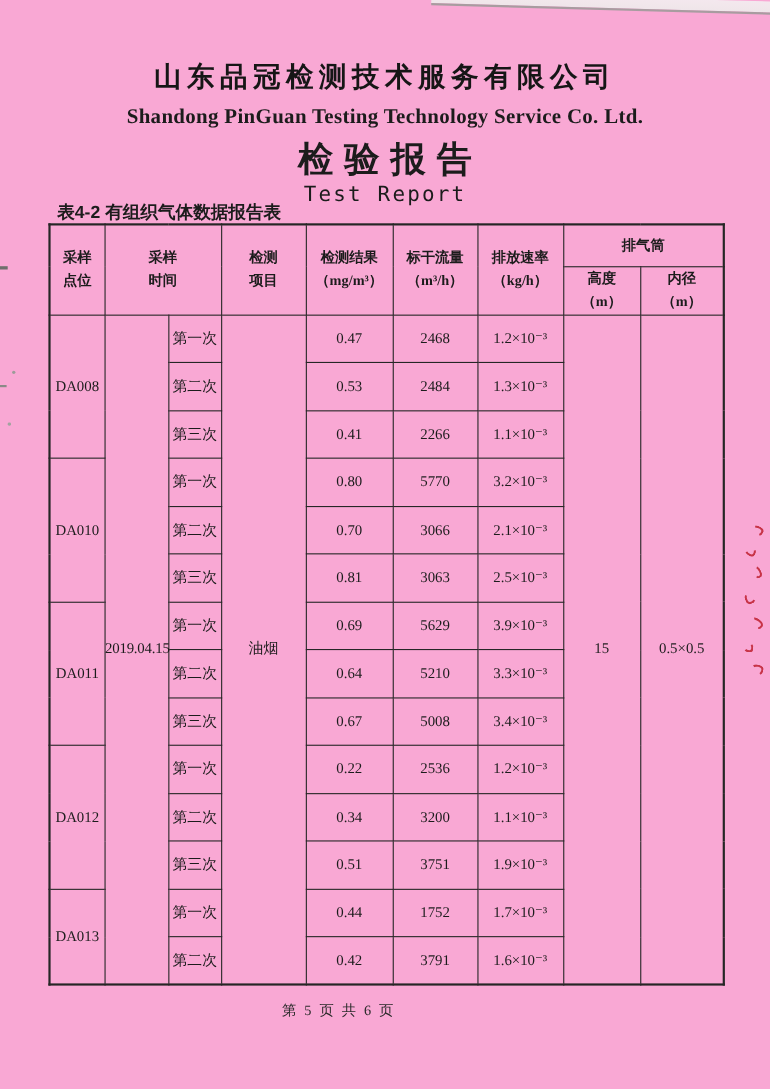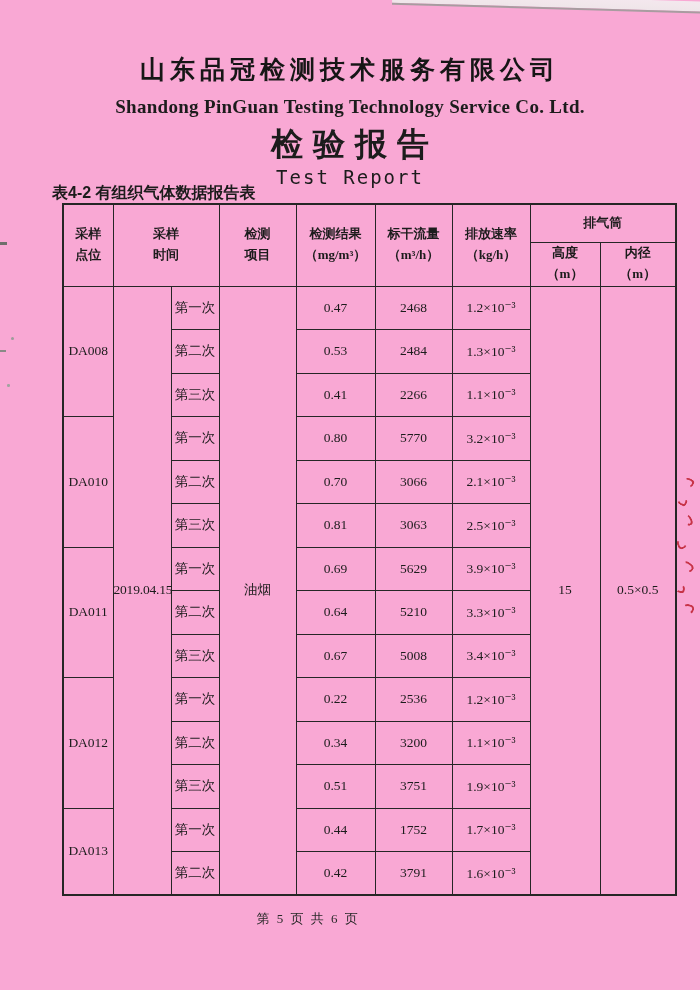--- a/index.html
+++ b/index.html
@@ -7,21 +7,21 @@
   body { font-family:"Liberation Serif","DejaVu Serif",serif; }
   .page { position:relative; width:700px; height:990px; background:#f9a8d4; overflow:hidden; color:#1c1c1c; }
 
   .centered { position:absolute; left:0; width:700px; text-align:center; }
   .company-cn { top:53px; font-family:"Liberation Sans","DejaVu Sans",sans-serif; font-weight:700; font-size:25px; letter-spacing:5px; color:#161616; }
   .company-en { top:96px; font-family:"Liberation Serif",serif; font-weight:700; font-size:19px; letter-spacing:0.3px; }
   .report-cn  { top:123px; font-family:"Liberation Sans","DejaVu Sans",sans-serif; font-weight:700; font-size:32px; letter-spacing:10px; text-indent:10px; }
   .report-en  { top:166px; font-family:"DejaVu Sans Mono","Liberation Mono",monospace; font-size:19px; letter-spacing:2px; }
   .caption { position:absolute; left:52px; top:183px; font-family:"Liberation Sans","DejaVu Sans",sans-serif; font-weight:700; font-size:16px; }
 
-  table.report { position:absolute; left:62px; top:203px; width:613px; border-collapse:collapse; table-layout:fixed; border:2.5px solid #262626; }
+  table.report { position:absolute; left:44px; top:203px; width:613px; border-collapse:collapse; table-layout:fixed; border:2.5px solid #262626; }
   table.report th, table.report td { border:1.6px solid #262626; text-align:center; vertical-align:middle; padding:0; }
   table.report thead th { font-weight:700; font-size:13px; line-height:1.6; white-space:pre-line; }
   table.report thead tr.h1 { height:38px; }
   table.report thead tr.h2 { height:44px; }
   table.report tbody tr { height:43.5px; }
   table.report tbody td { font-size:13.5px; }
   td.date { font-size:12px; white-space:nowrap; letter-spacing:-0.2px; }
 
   .footer { position:absolute; left:0; top:910px; width:616px; text-align:center; font-size:13px; letter-spacing:2px; color:#2a2a2a; }
 

